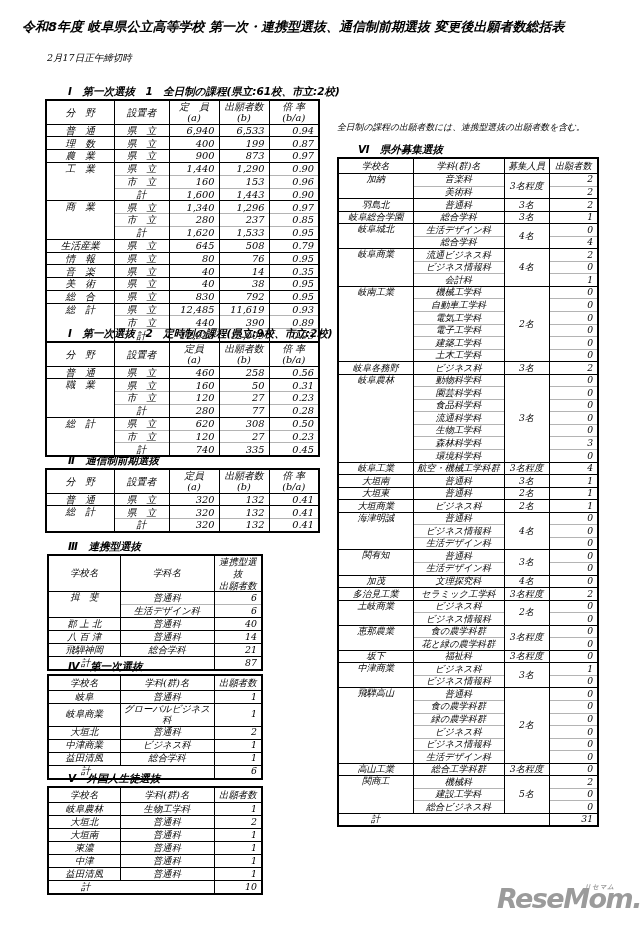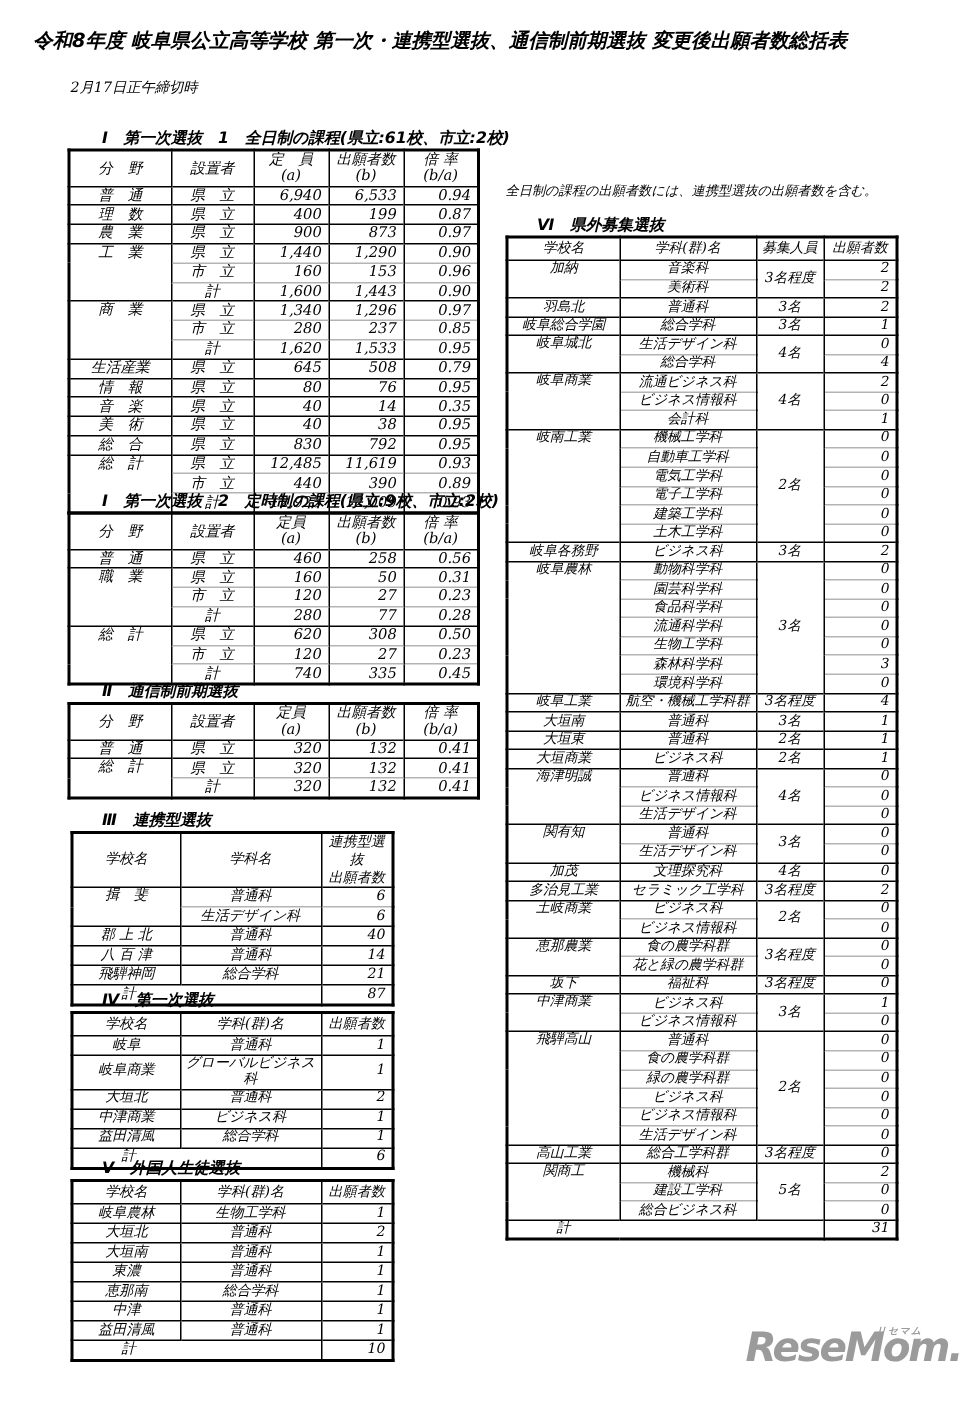--- a/index.html
+++ b/index.html
@@ -428,25 +428,20 @@
             <td>大垣南</td>
             <td>普通科</td>
             <td class="ar">1</td>
           </tr>
           <tr>
             <td>東濃</td>
             <td>普通科</td>
             <td class="ar">1</td>
           </tr>
           <tr>
-            <td>恵那南</td>
-            <td>総合学科</td>
-            <td class="ar">1</td>
-          </tr>
-          <tr>
             <td>中津</td>
             <td>普通科</td>
             <td class="ar">1</td>
           </tr>
           <tr>
             <td>益田清風</td>
             <td>普通科</td>
             <td class="ar">1</td>
           </tr>
           <tr>

